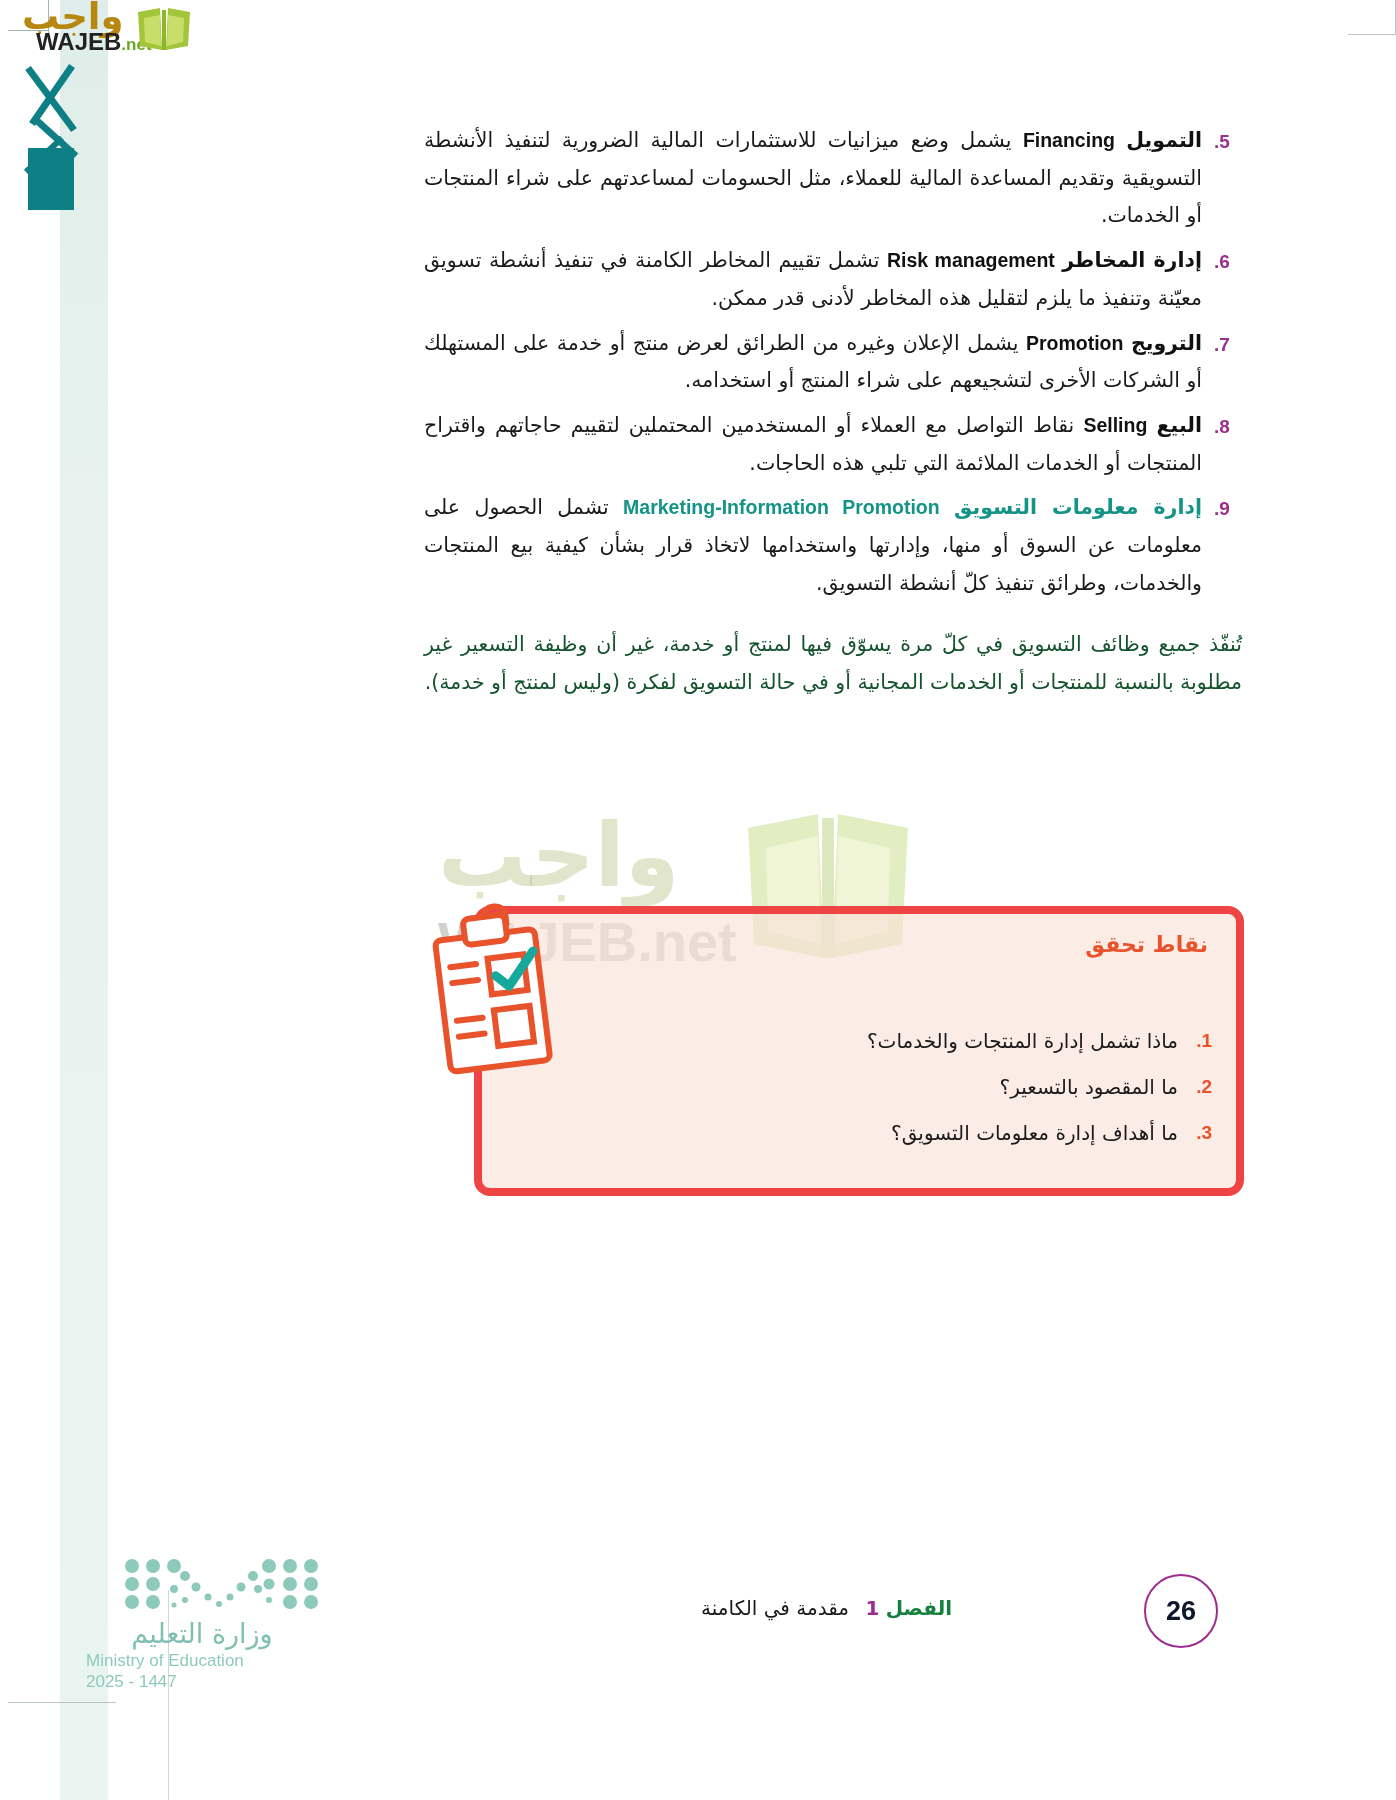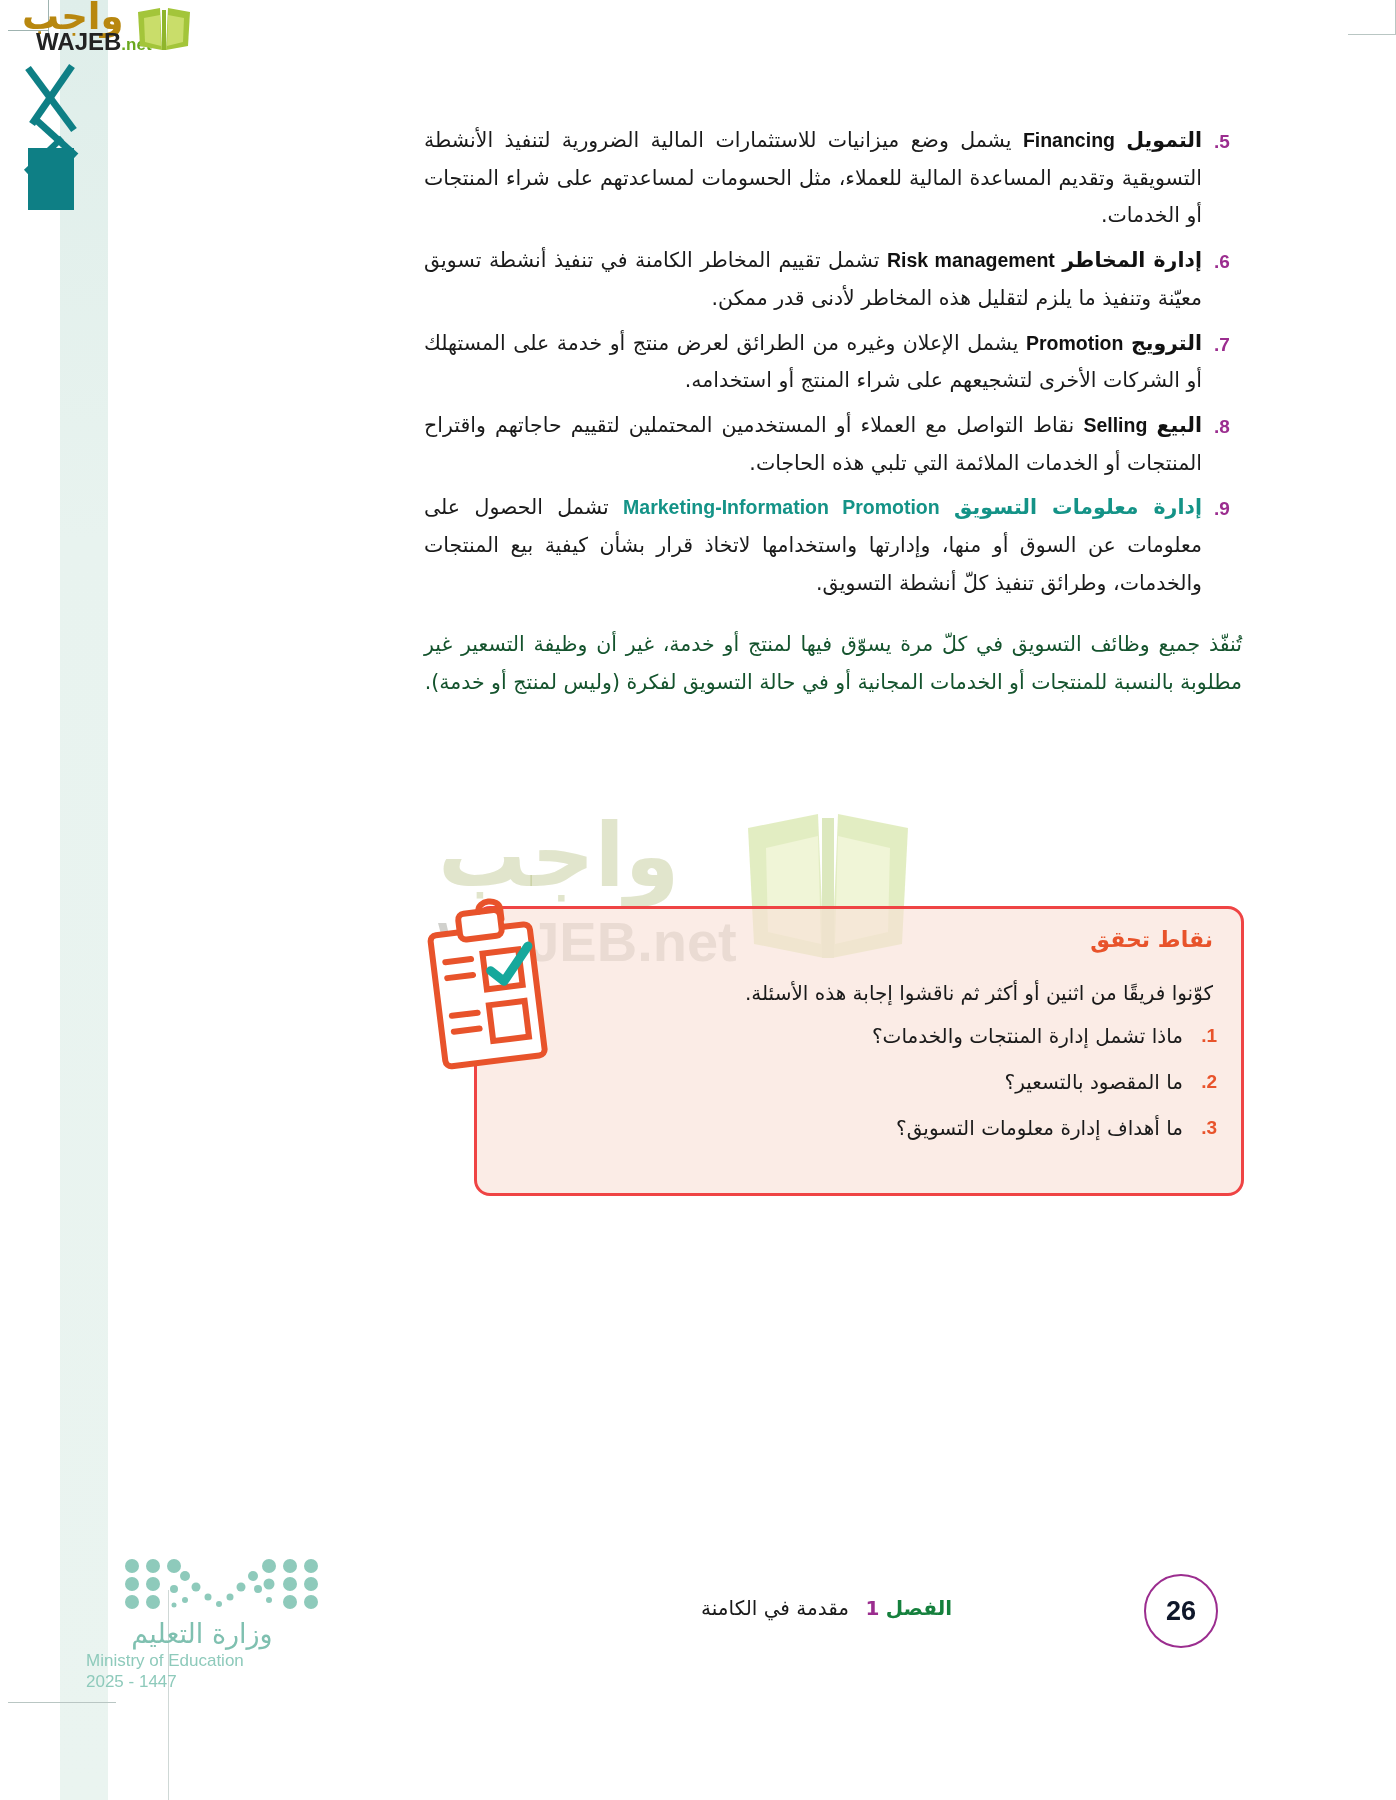--- a/index.html
+++ b/index.html
@@ -239,21 +239,21 @@
     opacity: 0.30;
   }
 
   
   .checkbox-panel {
     position: absolute;
     right: 152px;
     top: 906px;
     width: 770px;
     height: 290px;
-    border: 3px solid #ef4444;
+    border: 8px solid #ef4444;
     border-radius: 16px;
     background: rgba(249,225,214,0.62);
     z-index: 6;
     box-sizing: border-box;
   }
   .cp-title {
     position: absolute;
     right: 28px;
     top: 18px;
     color: #e8532b;
@@ -461,21 +461,20 @@
       <path d="M10 20 L80 6 L86 150 L16 136 Z" fill="#a3c53a"></path>
       <path d="M170 20 L100 6 L94 150 L164 136 Z" fill="#a3c53a"></path>
       <path d="M28 40 L80 28 L83 136 L30 124 Z" fill="#cfe07c"></path>
       <path d="M152 40 L100 28 L97 136 L150 124 Z" fill="#cfe07c"></path>
       <rect x="84" y="10" width="12" height="140" fill="#8fb52c"></rect>
     </svg>
   </div>
 
   <div class="checkbox-panel">
     <div class="cp-title">نقاط تحقق</div>
-    <div class="cp-intro">كوّنوا فريقًا من اثنين أو أكثر ثم ناقشوا إجابة هذه الأسئلة.</div>
     <ol class="cp-list">
       <li>
         <span class="cnum">.1</span>
         <span>ماذا تشمل إدارة المنتجات والخدمات؟</span>
       </li>
       <li>
         <span class="cnum">.2</span>
         <span>ما المقصود بالتسعير؟</span>
       </li>
       <li>

